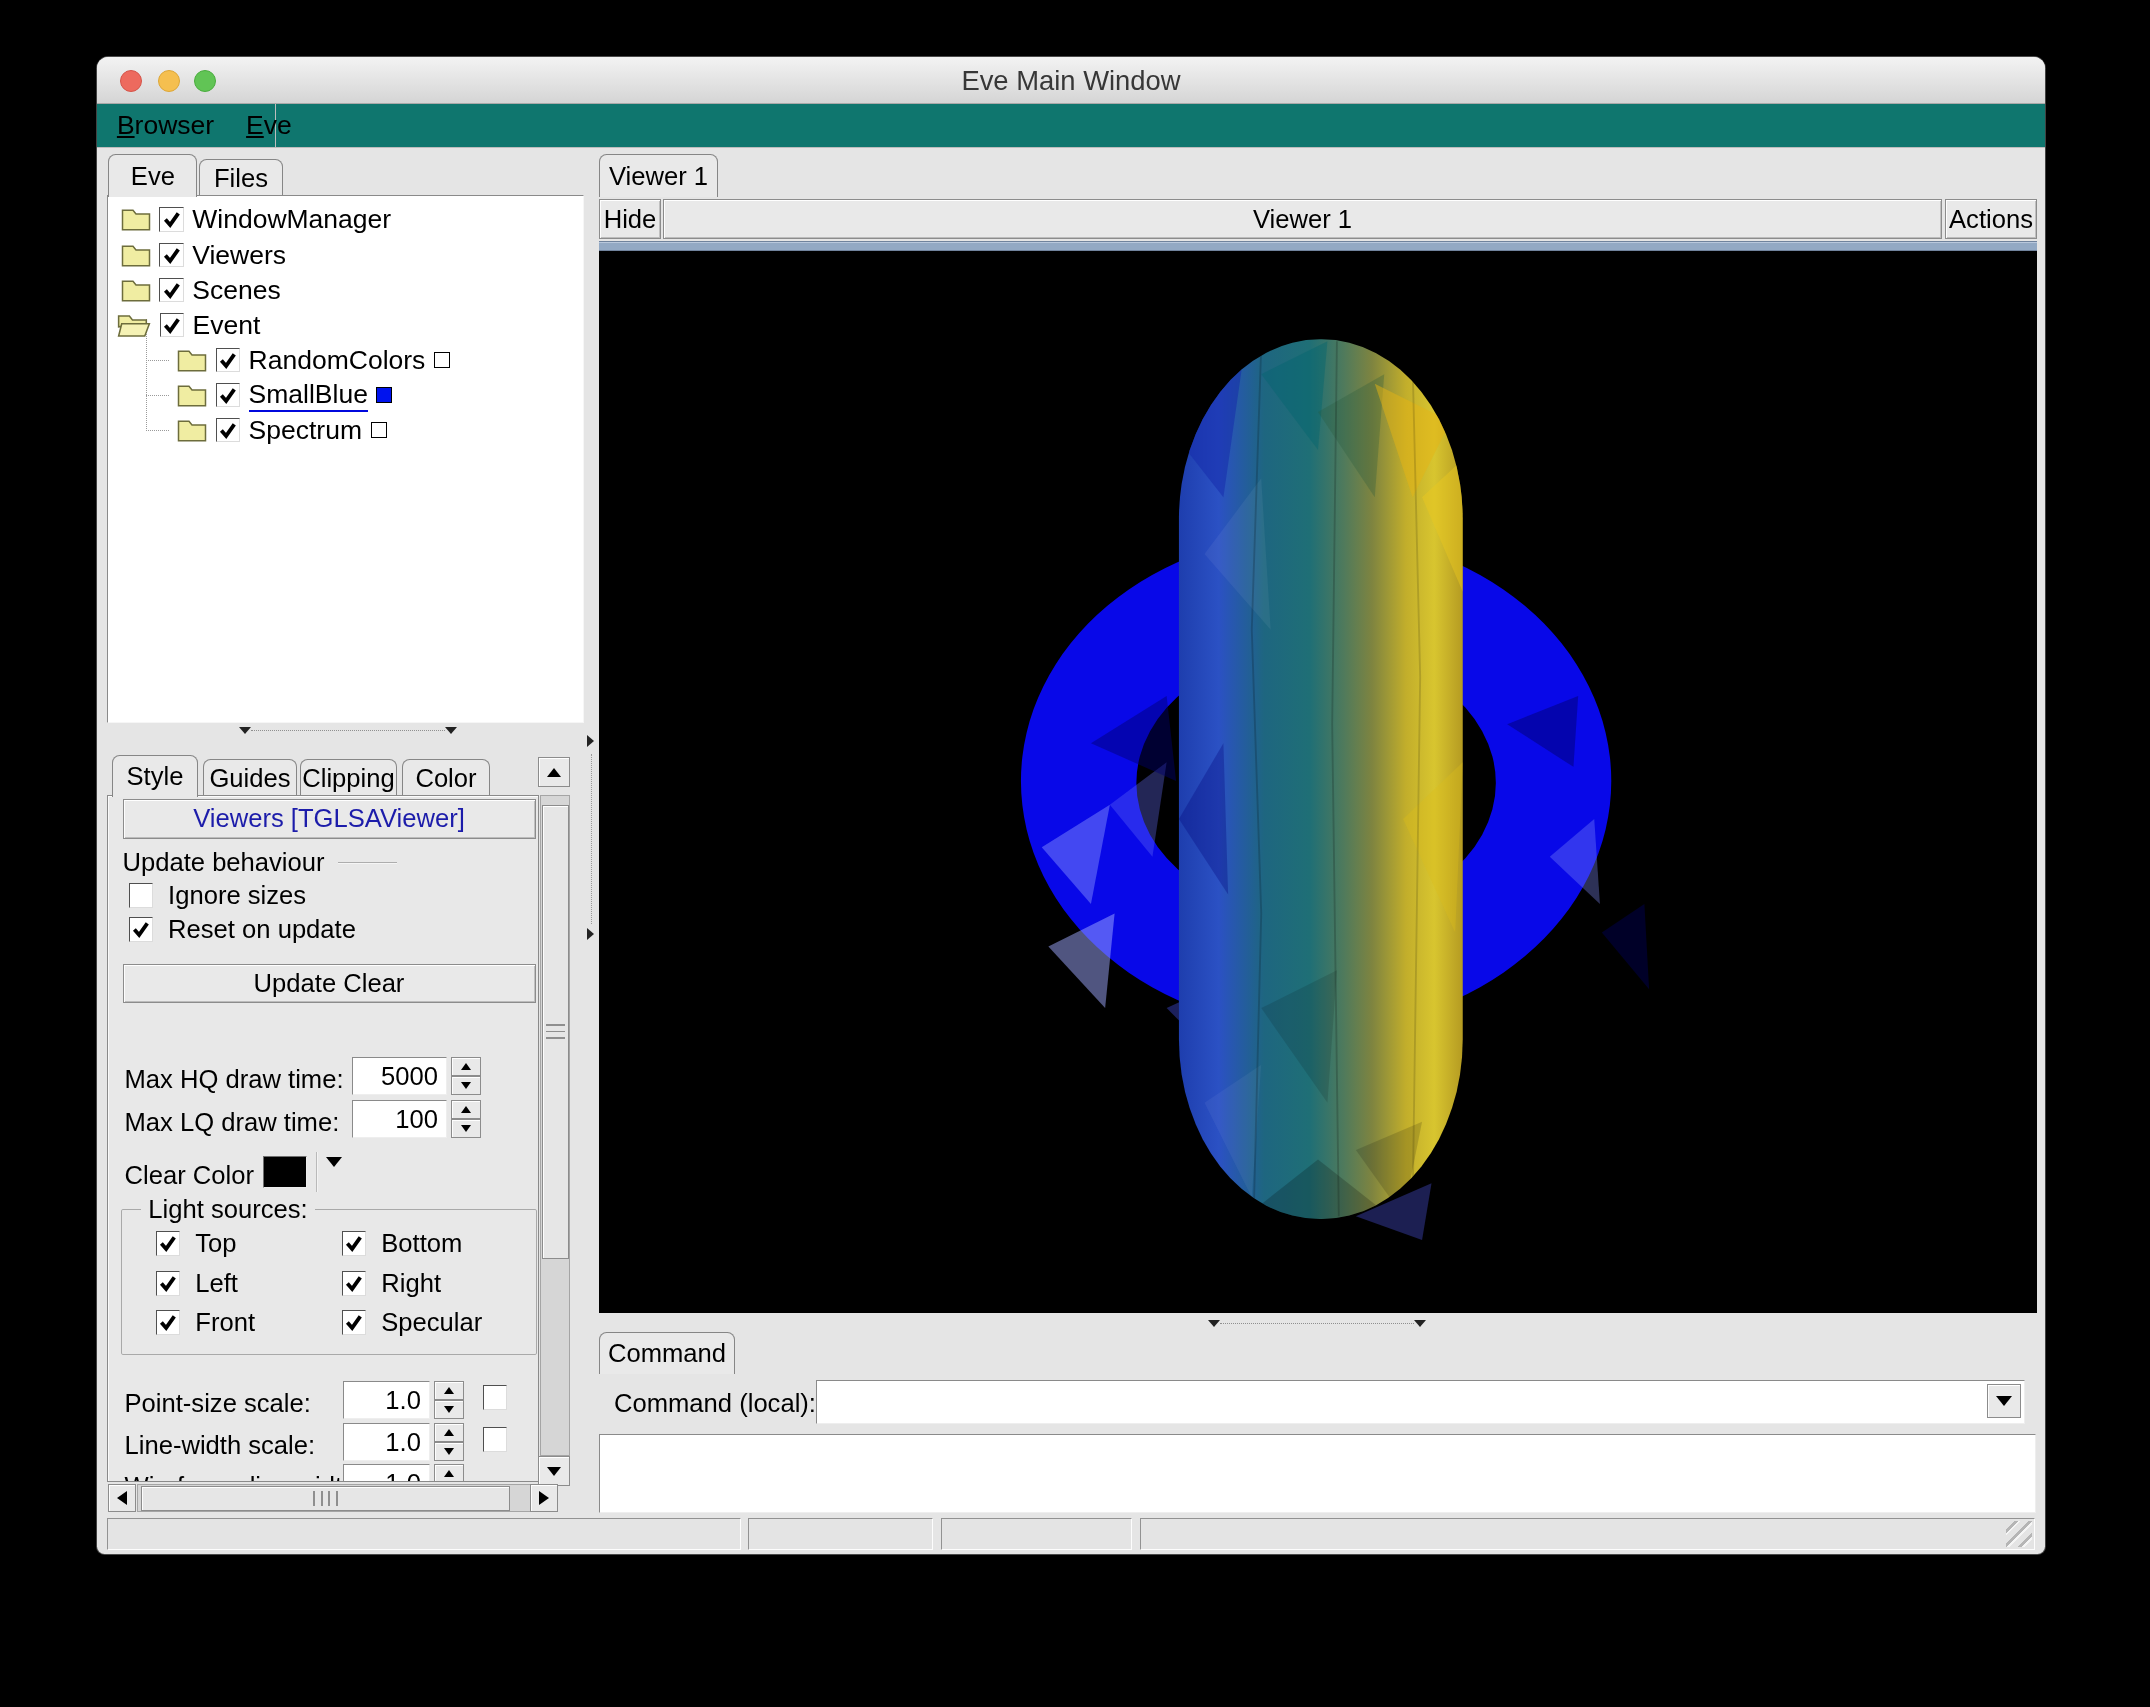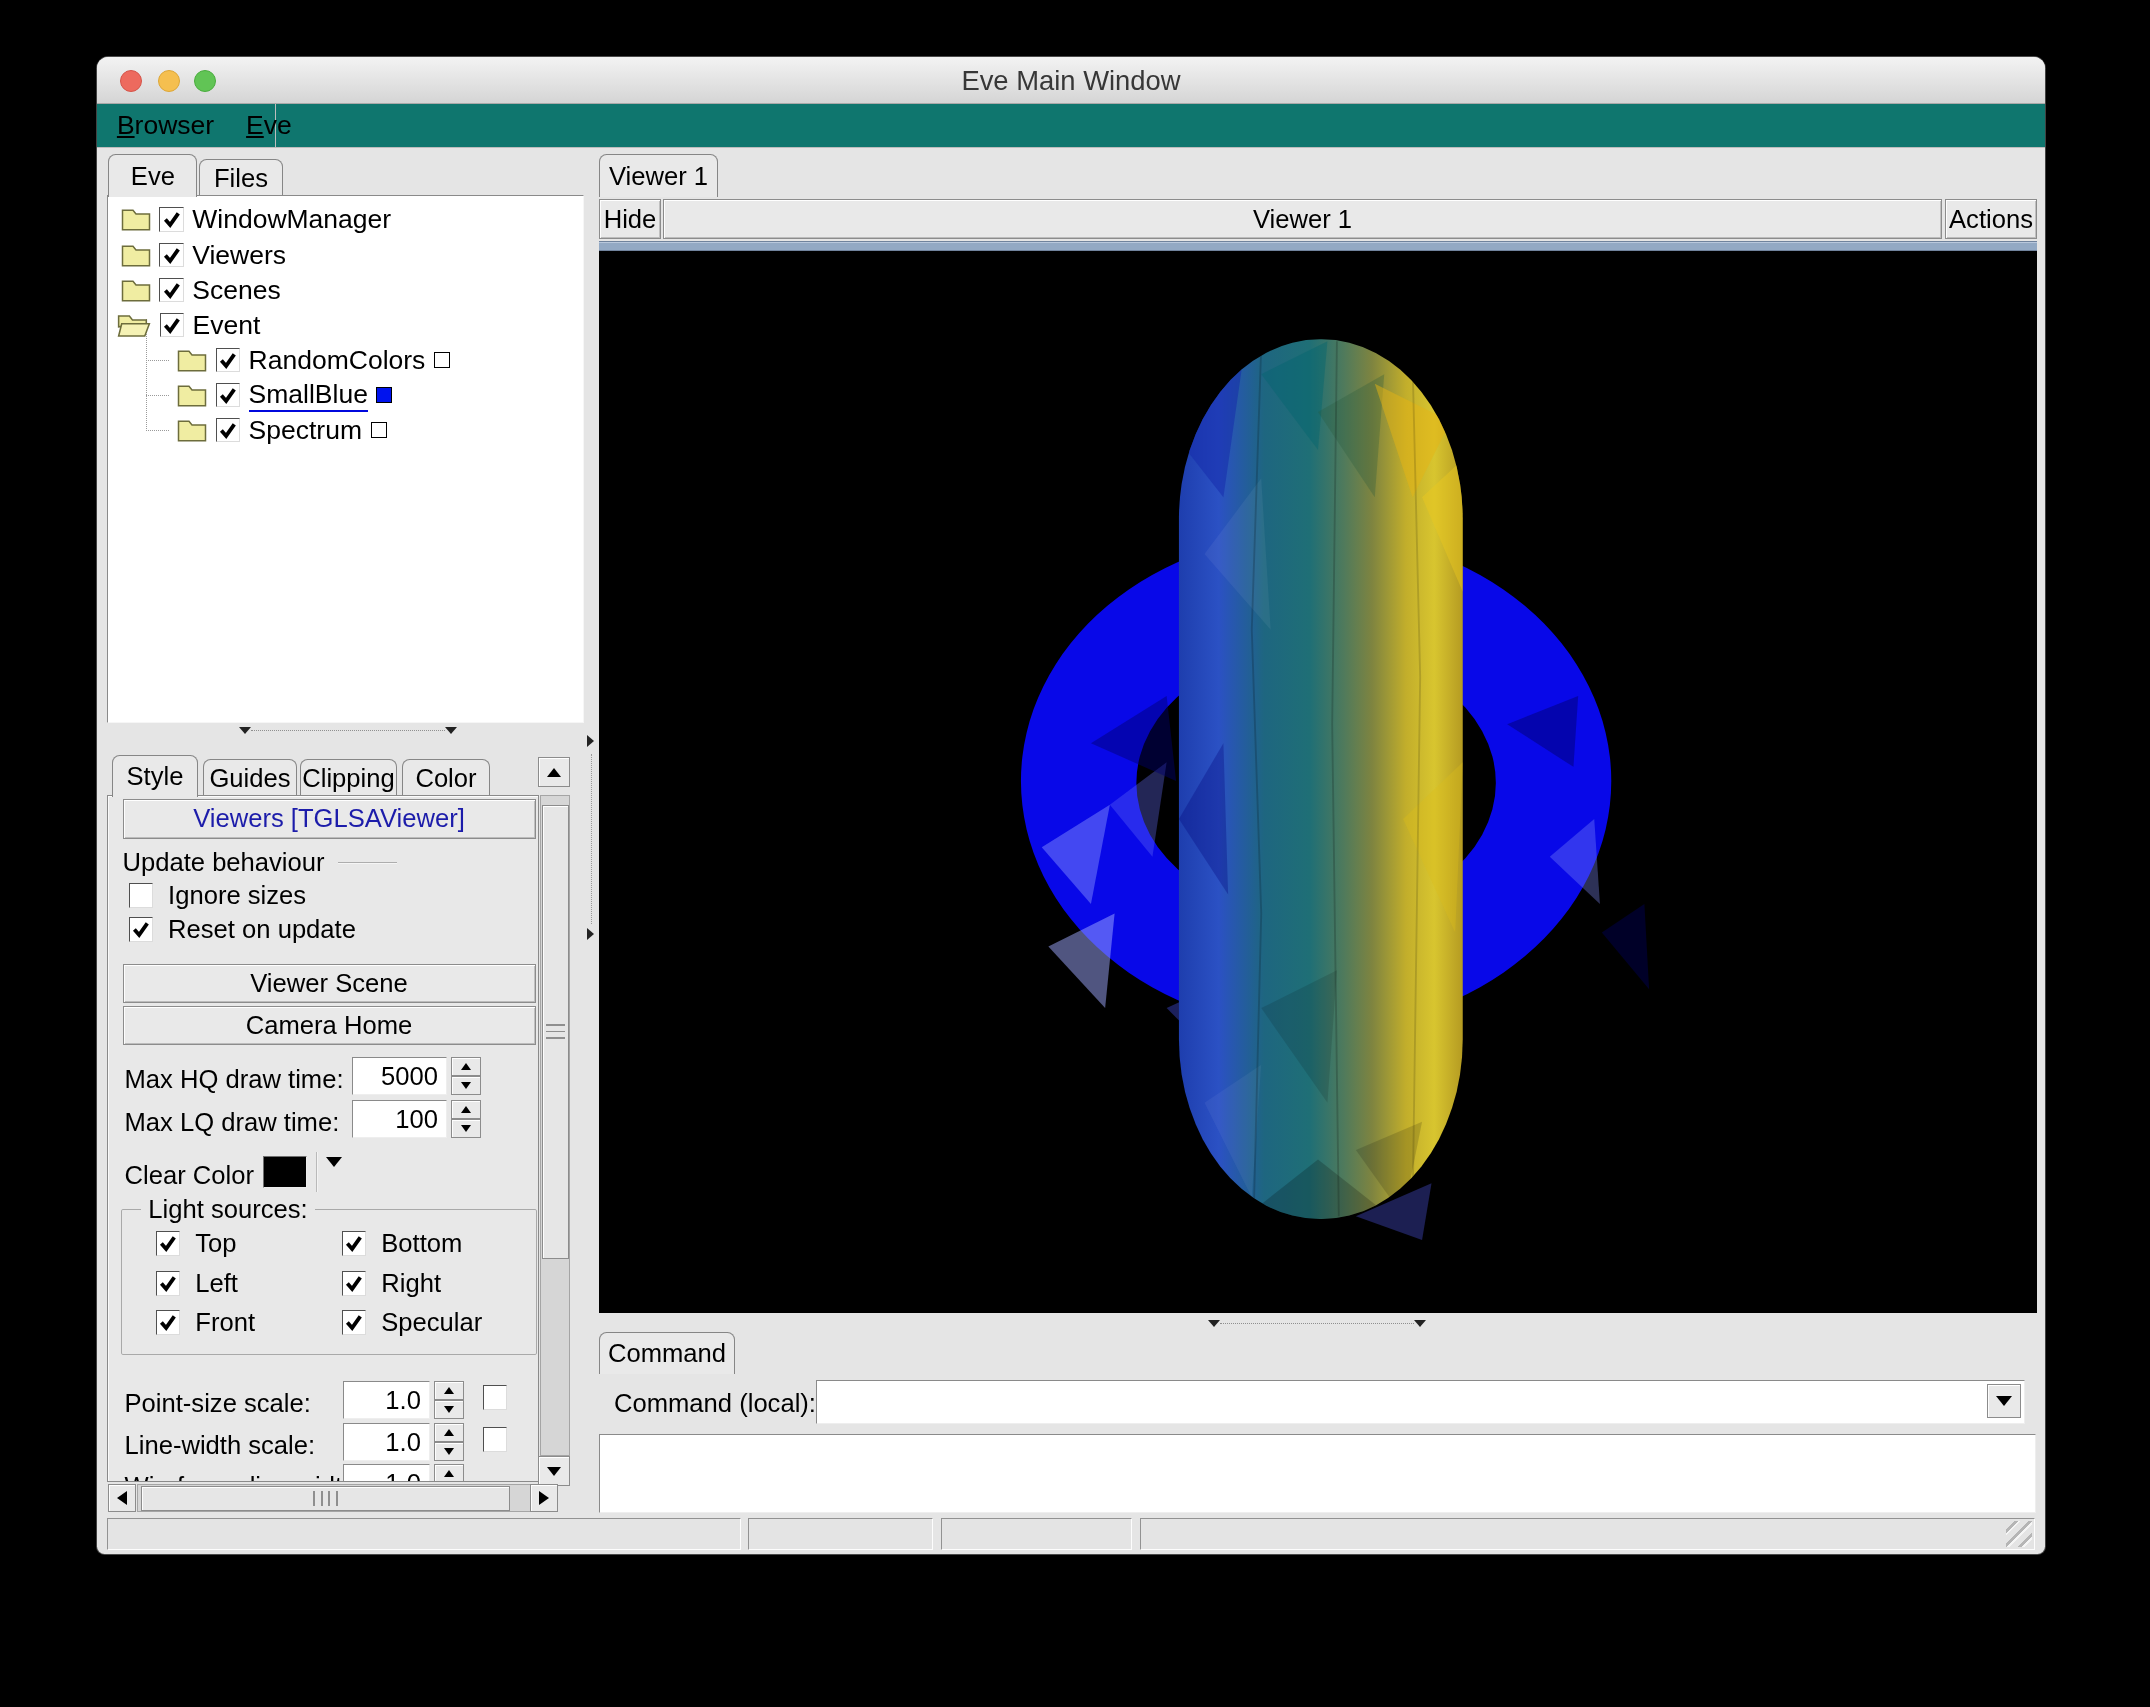--- a/index.html
+++ b/index.html
@@ -245,24 +245,21 @@
     <div class="abs hsplit" style="left:21px;top:119px;gap:15px;">
       <span class="cb">
           <svg viewBox="0 0 14 14">
             <path d="M2.5 7 L6 11 L12 2.5" fill="none" stroke="#000" stroke-width="2.8"></path>
           </svg>
         </span>
       <span class="label27">Reset on update</span>
     </div>
 
     <div class="abs btn" style="left:15px;top:168px;width:413px;height:39px;">
-        <span>Viewer Scene</span>
-      </div>
-    <div class="abs btn" style="left:15px;top:210px;width:413px;height:39px;">
-        <span>Camera Home</span>
+        <span>Update Clear</span>
       </div>
 
     <div class="abs label27" style="left:17px;top:265px;height:36px;">Max HQ draw time:</div>
     <div class="abs field spinval" style="left:244px;top:261px;width:95px;height:38px;">
         <span>5000</span>
       </div>
     <div class="abs sbtn" style="left:343px;top:261px;width:30px;height:19px;">
         <span class="t-up" style="border-left-width:5.7px;border-right-width:5.7px;border-bottom-width:7.6px;"></span>
       </div>
     <div class="abs sbtn" style="left:343px;top:280px;width:30px;height:19px;">

